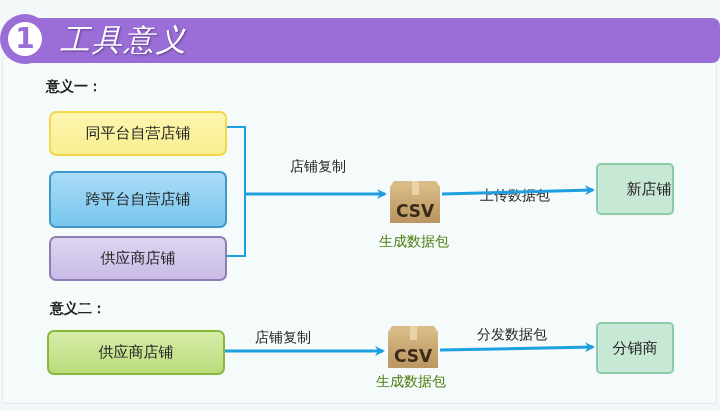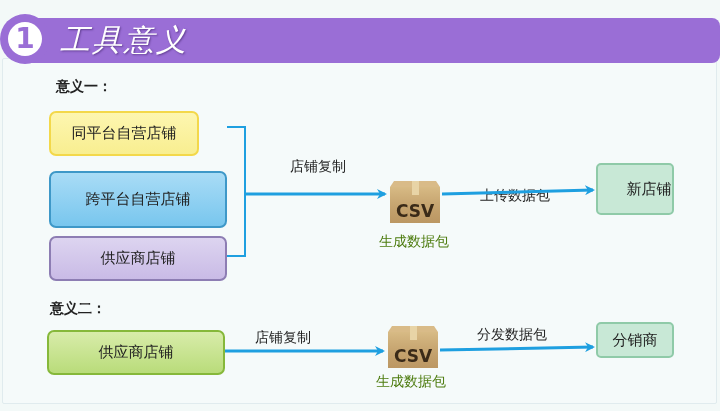--- a/index.html
+++ b/index.html
@@ -59,23 +59,23 @@
 <body>
 
 <div class="panel"></div>
 
 <div class="header-bar"></div>
 <div class="badge">
   <div class="badge-inner">1</div>
 </div>
 <div class="header-title">工具意义</div>
 
-<div class="section-label" style="left:56px; top:78px;">意义一：</div>
+<div class="section-label" style="left:46px; top:78px;">意义一：</div>
 
-<div class="box box-yellow" style="left:49px; top:111px; width:150px; height:45px;">
+<div class="box box-yellow" style="left:49px; top:111px; width:178px; height:45px;">
   <span>同平台自营店铺</span>
 </div>
 <div class="box box-blue" style="left:49px; top:171px; width:178px; height:57px;">
   <span>跨平台自营店铺</span>
 </div>
 <div class="box box-purple" style="left:49px; top:236px; width:178px; height:45px;">
   <span>供应商店铺</span>
 </div>
 
 <div class="edge-label" style="left:290px; top:158px;">店铺复制</div>
@@ -119,21 +119,21 @@
       <linearGradient id="g2" x1="0" x2="0" y1="0" y2="1">
         <stop offset="0" stop-color="#e2c994" stop-opacity="0.6"></stop>
         <stop offset="1" stop-color="#a98252" stop-opacity="0.4"></stop>
       </linearGradient>
     </defs>
 </svg>
 <div class="csv-caption" style="left:376px; top:373px;">生成数据包</div>
 
 <div class="edge-label" style="left:477px; top:326px;">分发数据包</div>
 
-<div class="box box-teal" style="left:596px; top:322px; width:78px; height:36px; border-radius:5px;">
+<div class="box box-teal" style="left:596px; top:322px; width:78px; height:52px; border-radius:5px;">
   <span>分销商</span>
 </div>
 
 <svg class="lines" width="720" height="411">
   <defs>
     <marker id="arr" markerWidth="10" markerHeight="10" refX="8" refY="5" orient="auto" markerUnits="userSpaceOnUse">
       <path d="M0,0 L10,5 L0,10 L3,5 Z" fill="#1e9fe0"></path>
     </marker>
   </defs>
 

